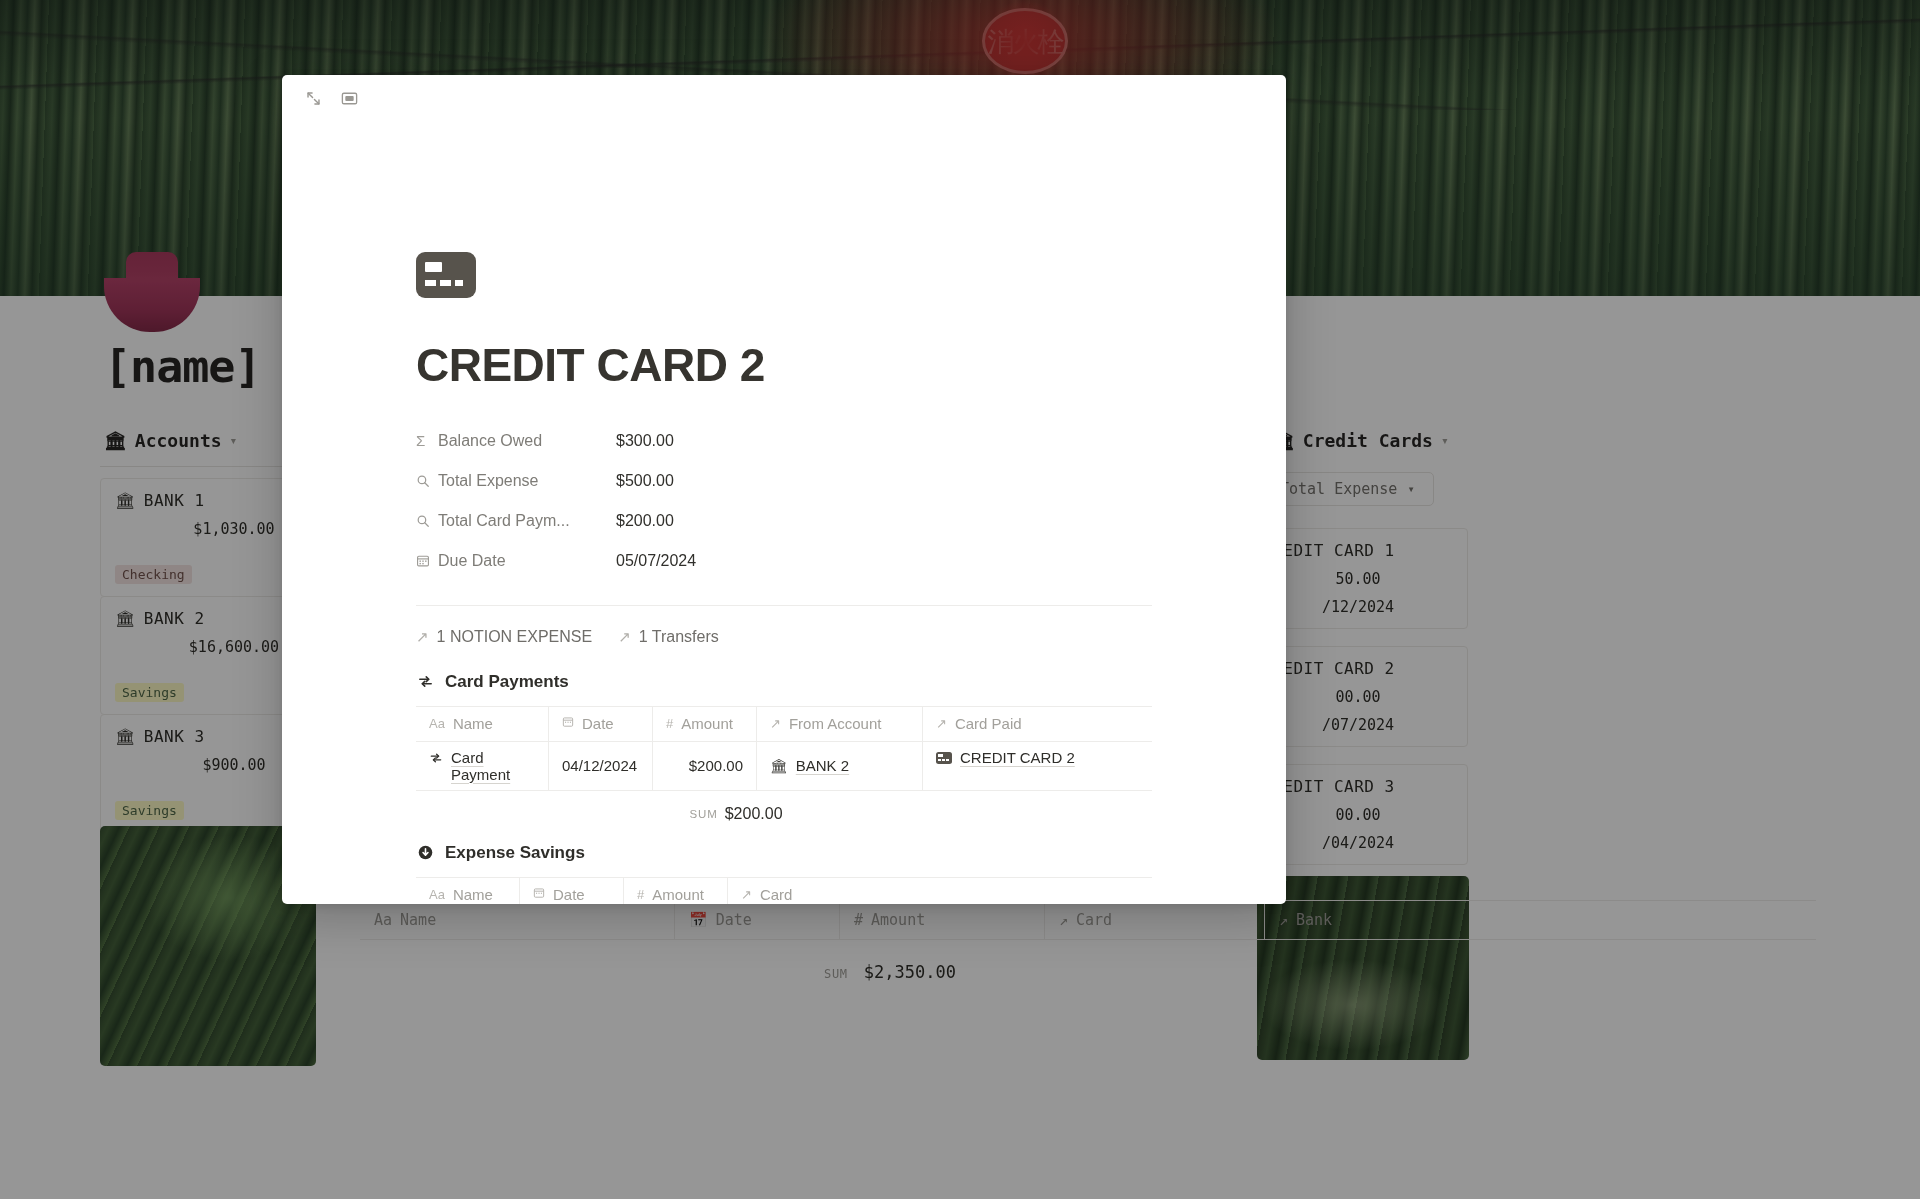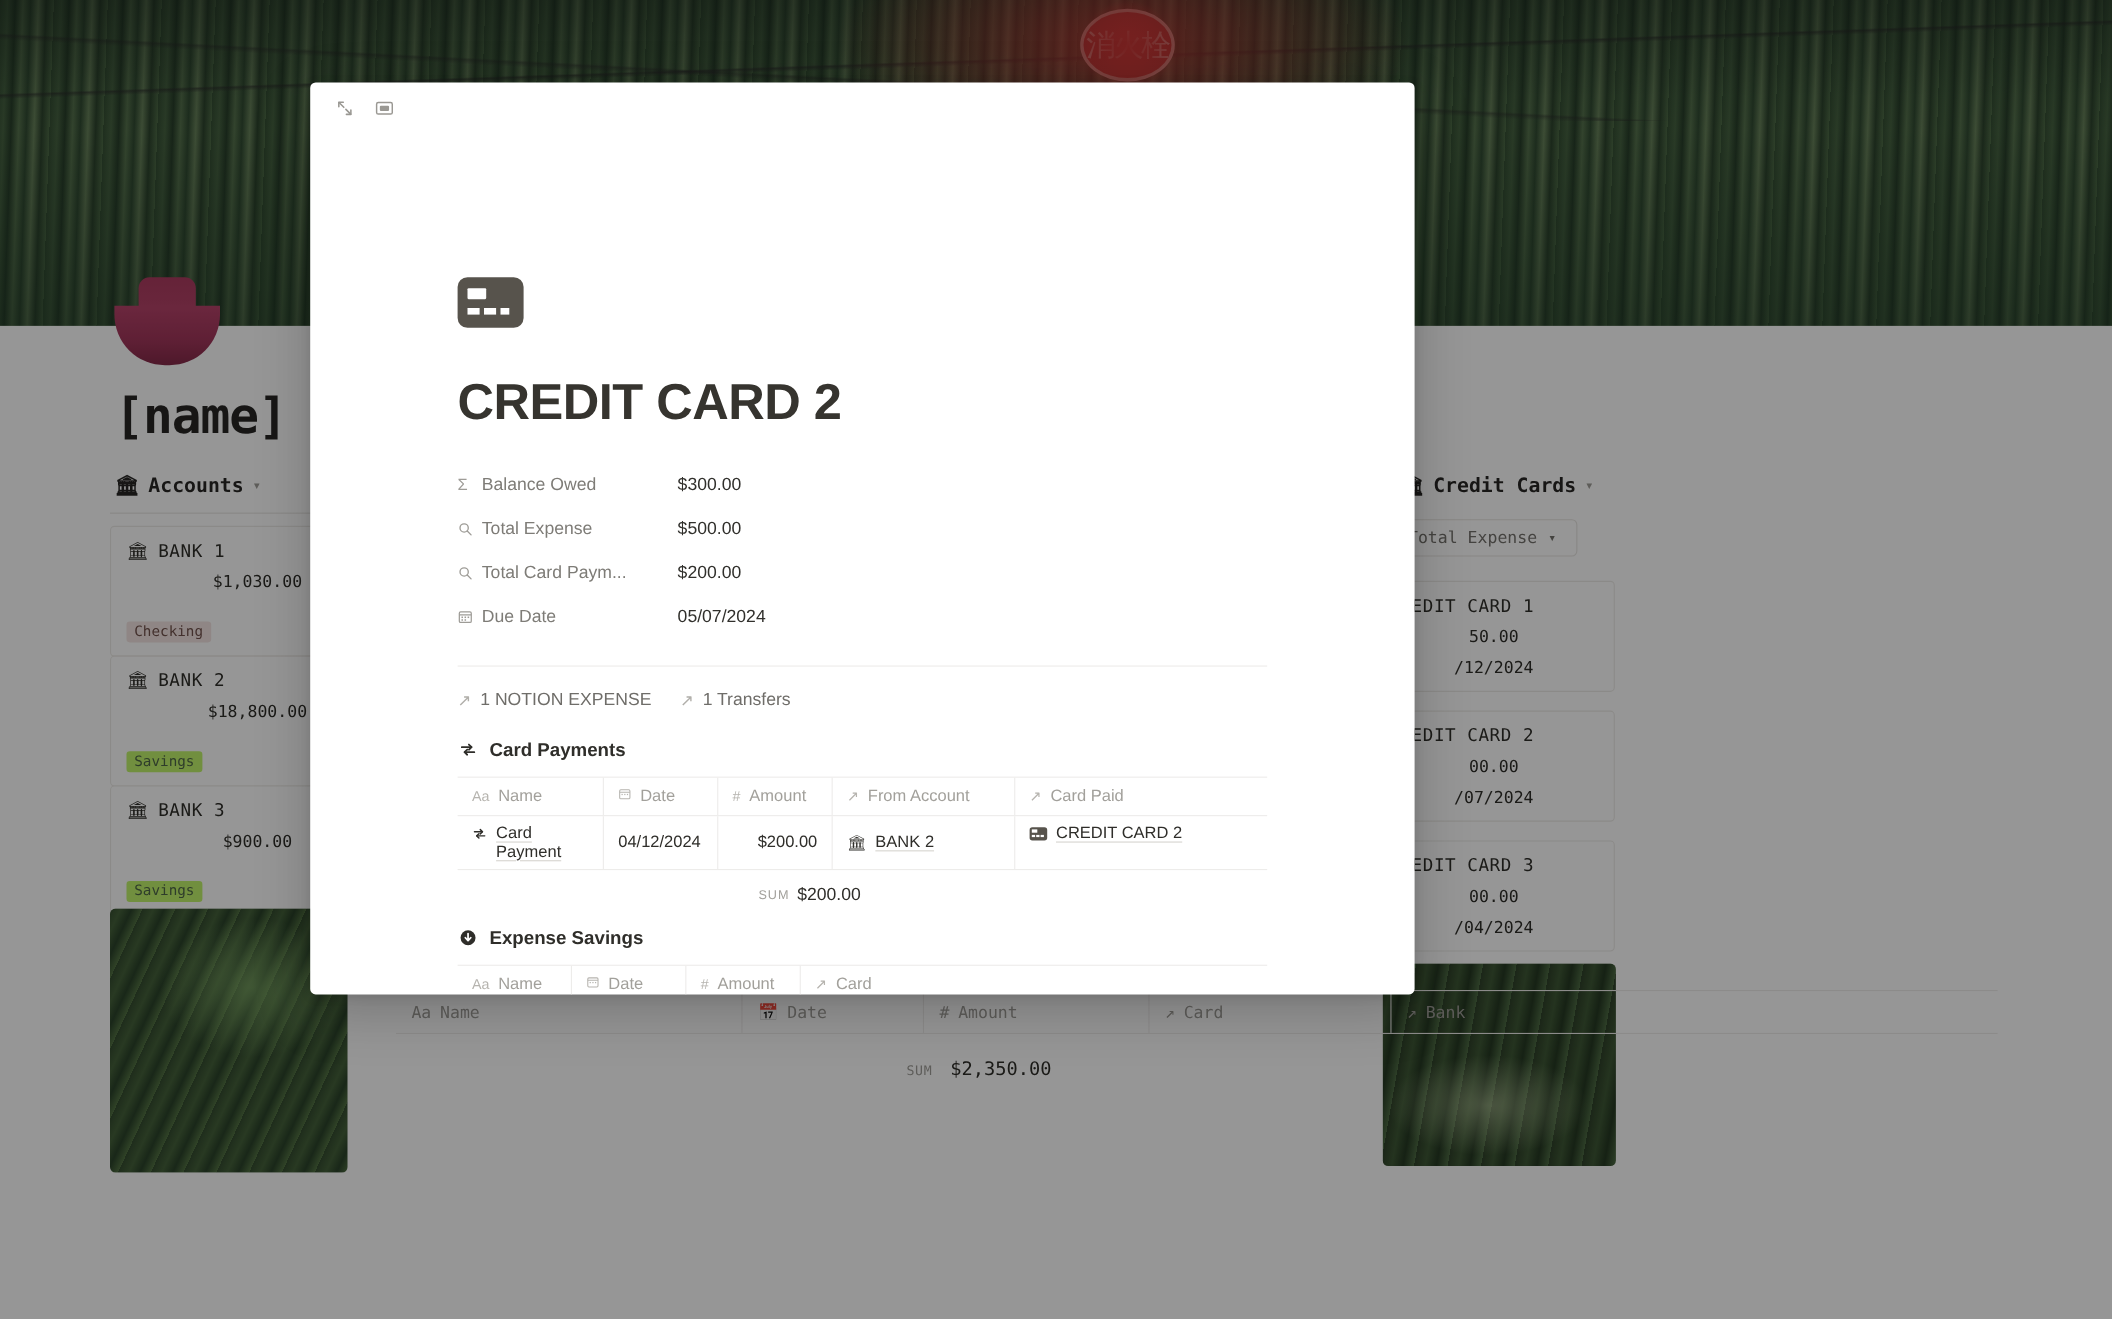--- a/index.html
+++ b/index.html
@@ -59,21 +59,21 @@
     border-radius: 0 0 46px 46px;
   }
   .page-icon-vase::before {
     content: ""; position: absolute; left: 22px; top: -26px;
     width: 52px; height: 30px;
     background: linear-gradient(180deg,#a83258,#b13a61);
     border-radius: 10px 10px 2px 2px;
   }
 
   .page-title-bg {
-    position: absolute; left: 104px; top: 352px;
+    position: absolute; left: 104px; top: 340px;
     font-family: "DejaVu Sans Mono", monospace;
     font-size: 45px; font-weight: 700; color: #1d1c1a;
     letter-spacing: -1px; white-space: nowrap;
   }
 
   .col-head {
     position: absolute;
     font-family: "DejaVu Sans Mono", monospace;
     font-size: 18px; font-weight: 700; color: #1d1c1a;
     display: flex; align-items: center; gap: 8px;
@@ -101,21 +101,21 @@
     white-space: nowrap;
     text-align: center;
   }
   .acct-tag {
     display: inline-block; margin-top: 27px;
     font-family: "DejaVu Sans Mono", monospace;
     font-size: 13px; padding: 2px 7px; border-radius: 3px;
     white-space: nowrap;
   }
   .tag-checking { background: #f2e3e0; color: #6b4a44; }
-  .tag-savings  { background: #bef264; color: #46603f; }
+  .tag-savings  { background: #fef9c3; color: #46603f; }
 
   .select-pill {
     position: absolute;
     border: 1px solid #e6e4e0; border-radius: 5px;
     padding: 7px 13px;
     font-family: "DejaVu Sans Mono", monospace;
     font-size: 15px; color: #6e6b66;
     display: flex; align-items: center; gap: 10px;
     background: #fff; white-space: nowrap;
   }
@@ -331,21 +331,21 @@
     </div>
     <div class="acct-amount">$1,030.00</div>
     <div class="acct-tag tag-checking">Checking</div>
   </div>
 
   <div class="acct-card" style="left:100px; top:596px; width:268px;">
     <div class="acct-name">
       <span>🏛</span>
       <span>BANK  2</span>
     </div>
-    <div class="acct-amount">$18,800.00</div>
+    <div class="acct-amount">$16,600.00</div>
     <div class="acct-tag tag-savings">Savings</div>
   </div>
 
   <div class="acct-card" style="left:100px; top:714px; width:268px;">
     <div class="acct-name">
       <span>🏛</span>
       <span>BANK  3</span>
     </div>
     <div class="acct-amount">$900.00</div>
     <div class="acct-tag tag-savings">Savings</div>

